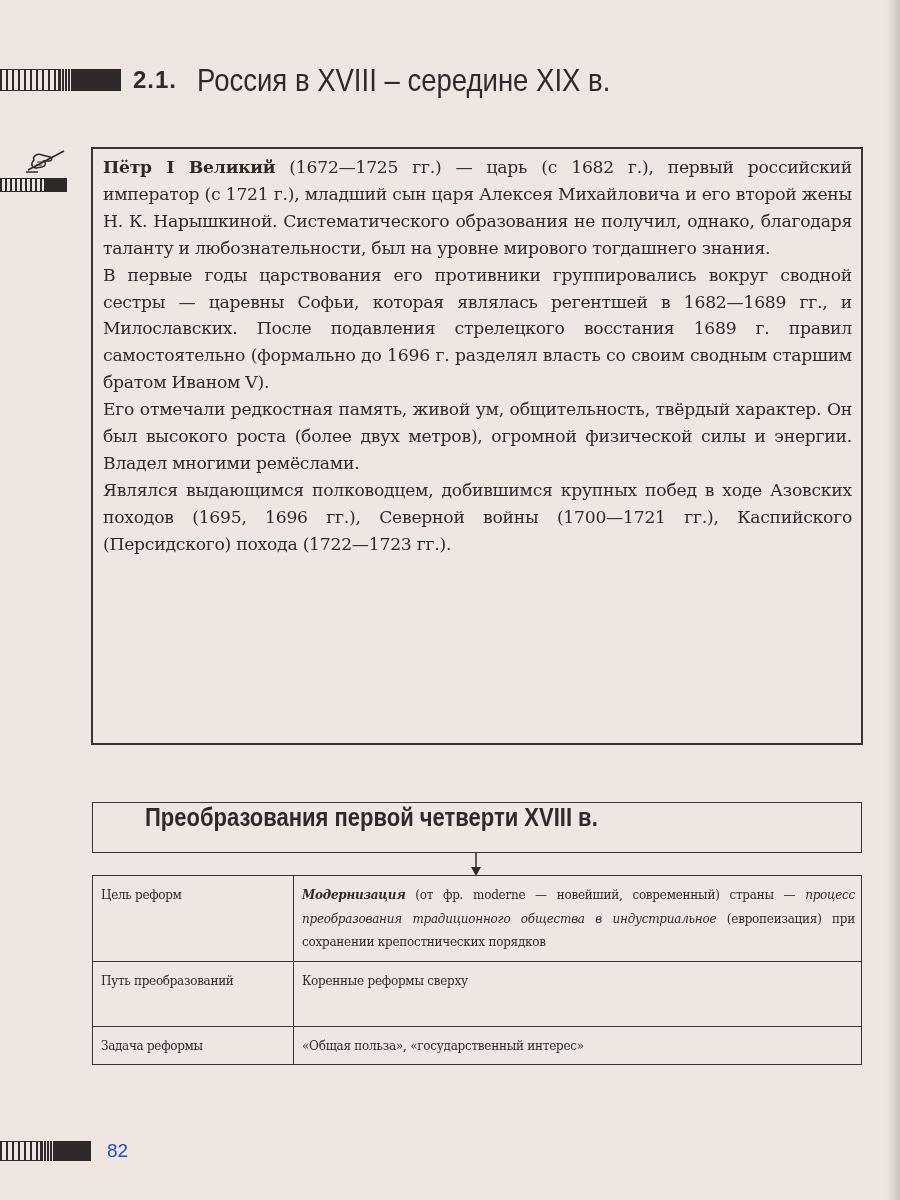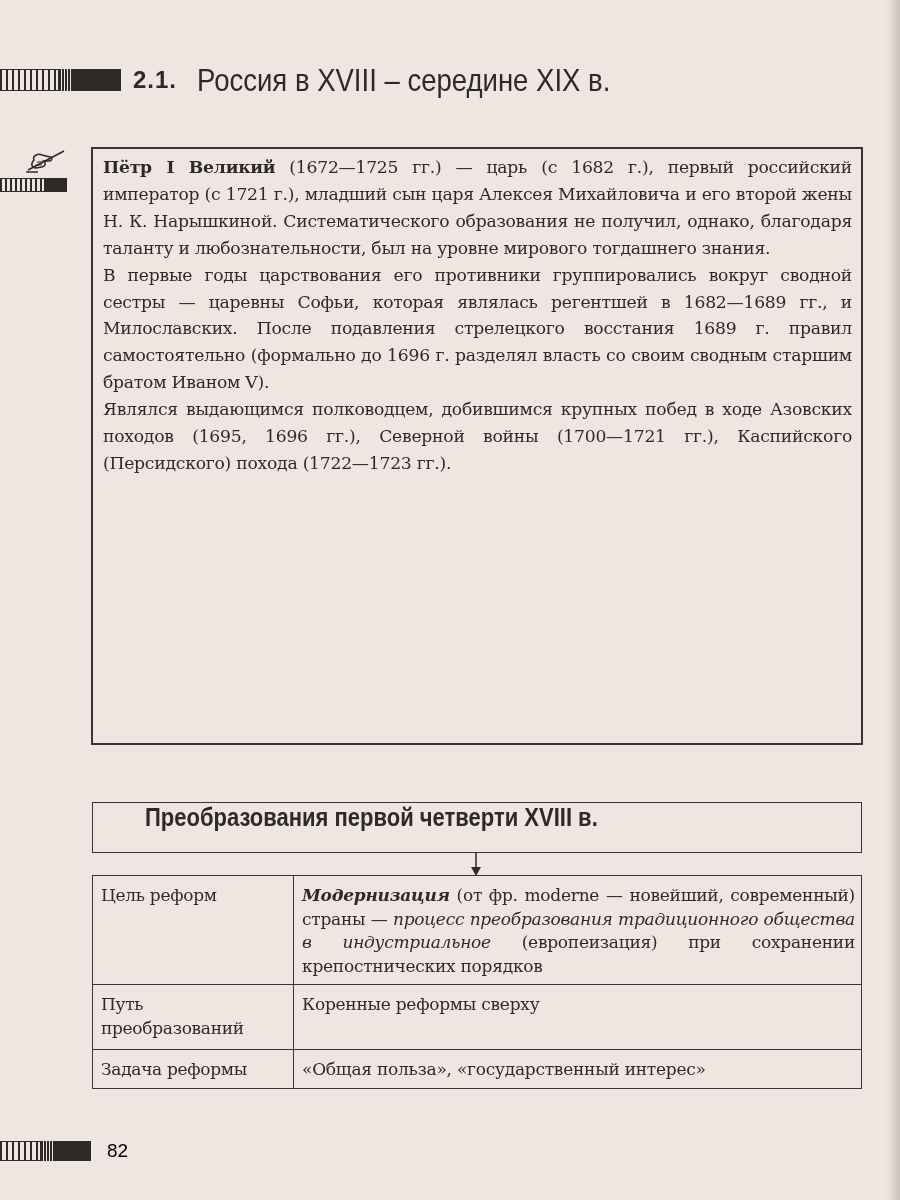--- a/index.html
+++ b/index.html
@@ -133,21 +133,21 @@
       left: 470px; top: 853px;
       width: 12px; height: 24px;
     }
     
     .reforms-table {
       position: absolute;
       left: 92px; top: 875px;
       width: 770px;
       border-collapse: collapse;
       font-family: "DejaVu Serif", serif;
-      font-size: 17px;
+      font-size: 12px;
       line-height: 23.5px;
       color: #2e2a2a;
     }
     .reforms-table td {
       border: 1.5px solid #3a3434;
       vertical-align: top;
       padding: 8px 6px 6px 8px;
     }
     .reforms-table td.label {
       width: 186px;
@@ -166,21 +166,21 @@
       display: flex;
       align-items: center;
     }
     .footer .barcode { height: 20px; }
     .footer .barcode .stripes { width: 40px; }
     .footer .barcode .block { width: 36px; }
     .page-number {
       font-family: "Liberation Sans", sans-serif;
       font-size: 19px;
       margin-left: 16px;
-      color: #000000;
+      color: #1d4ed8;
     }
   </style>
 </head>
 <body>
 
 <div class="page-shade"></div>
 
 <div class="section-header">
   <div class="barcode">
     <div class="stripes"></div>
@@ -200,20 +200,21 @@
   </svg>
   <div class="mini-bar">
     <div class="stripes"></div>
       <div class="block"></div>
   </div>
 </div>
 
 <div class="bio-box">
   <p><span class="name">Пётр I Великий</span><span> (1672—1725 гг.) — царь (с 1682 г.), первый российский император (с 1721 г.), младший сын царя Алексея Михайловича и его второй жены Н. К. Нарышкиной. Систематического образования не получил, однако, благодаря таланту и любознательности, был на уровне мирового тогдашнего знания.</span></p>
   <p>В первые годы царствования его противники группировались вокруг сводной сестры — царевны Софьи, которая являлась регентшей в 1682—1689 гг., и Милославских. После подавления стрелецкого восстания 1689 г. правил самостоятельно (формально до 1696 г. разделял власть со своим сводным старшим братом Иваном V).</p>
+  <p>Его отмечали редкостная память, живой ум, общительность, твёрдый характер. Он был высокого роста (более двух метров), огромной физической силы и энергии. Владел многими ремёслами.</p>
   <p>Являлся выдающимся полководцем, добившимся крупных побед в ходе Азовских походов (1695, 1696 гг.), Северной войны (1700—1721 гг.), Каспийского (Персидского) похода (1722—1723 гг.).</p>
 </div>
 
 <div class="reforms-title-box">
   <span class="reforms-title">Преобразования первой четверти XVIII в.</span>
 </div>
 
 <svg class="arrow" viewBox="0 0 12 24">
   <line x1="6" y1="0" x2="6" y2="18" stroke="#2e2a2a" stroke-width="1.5"></line>
   <path d="M1 14 L6 23 L11 14 Z" fill="#2e2a2a"></path>

